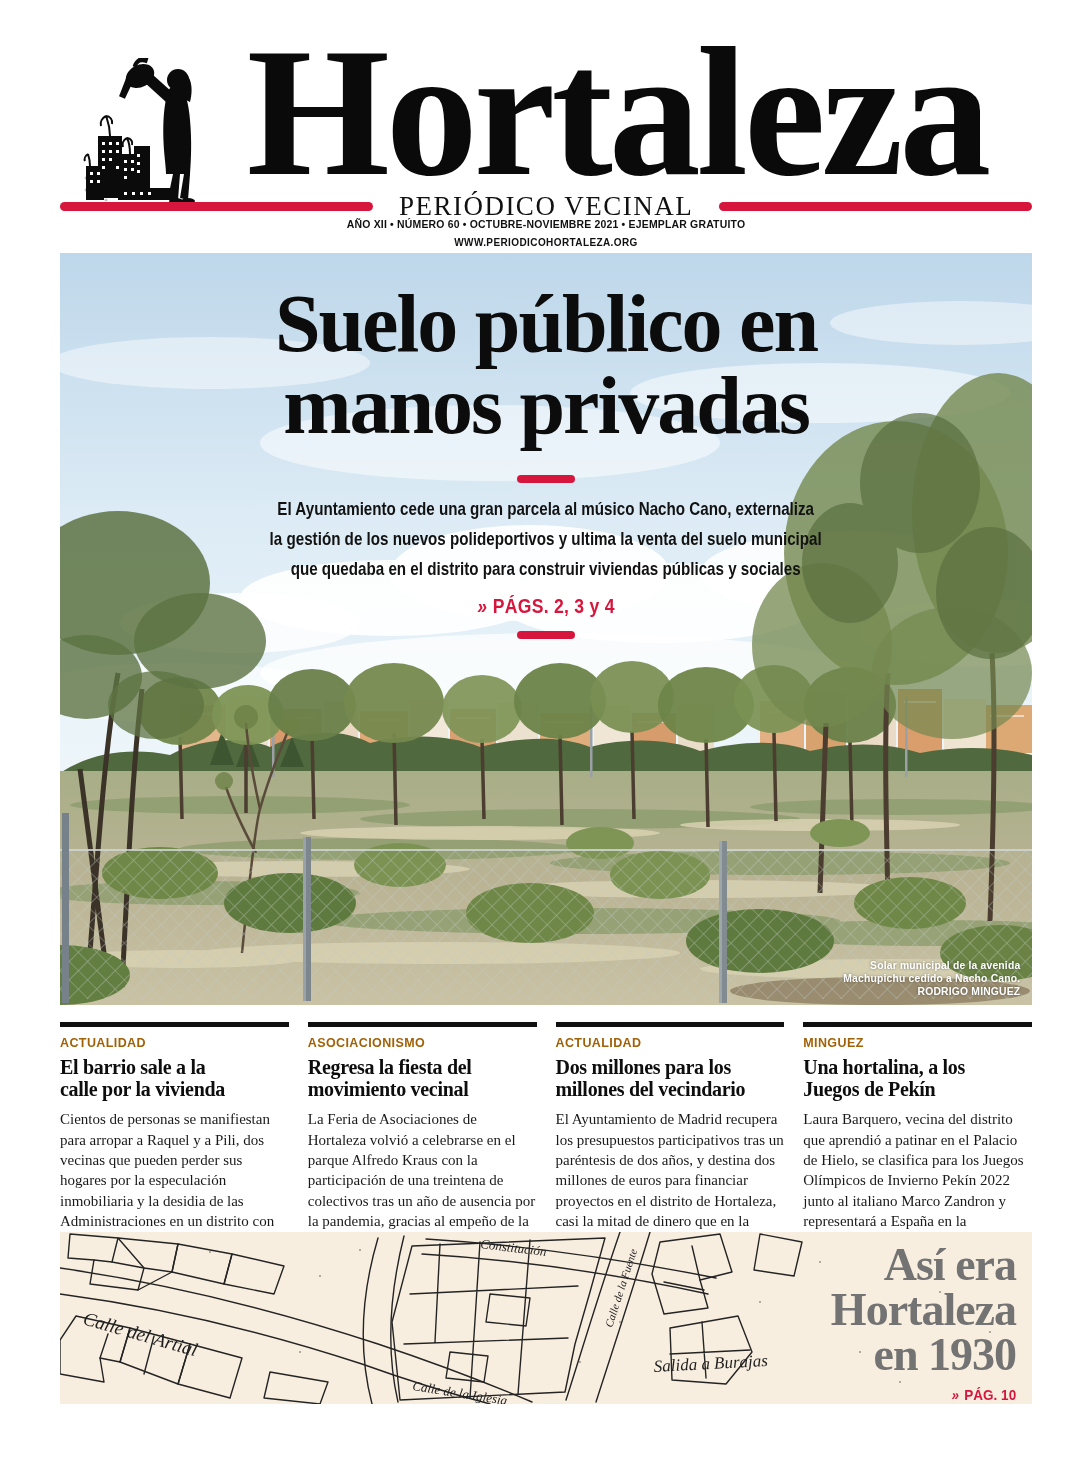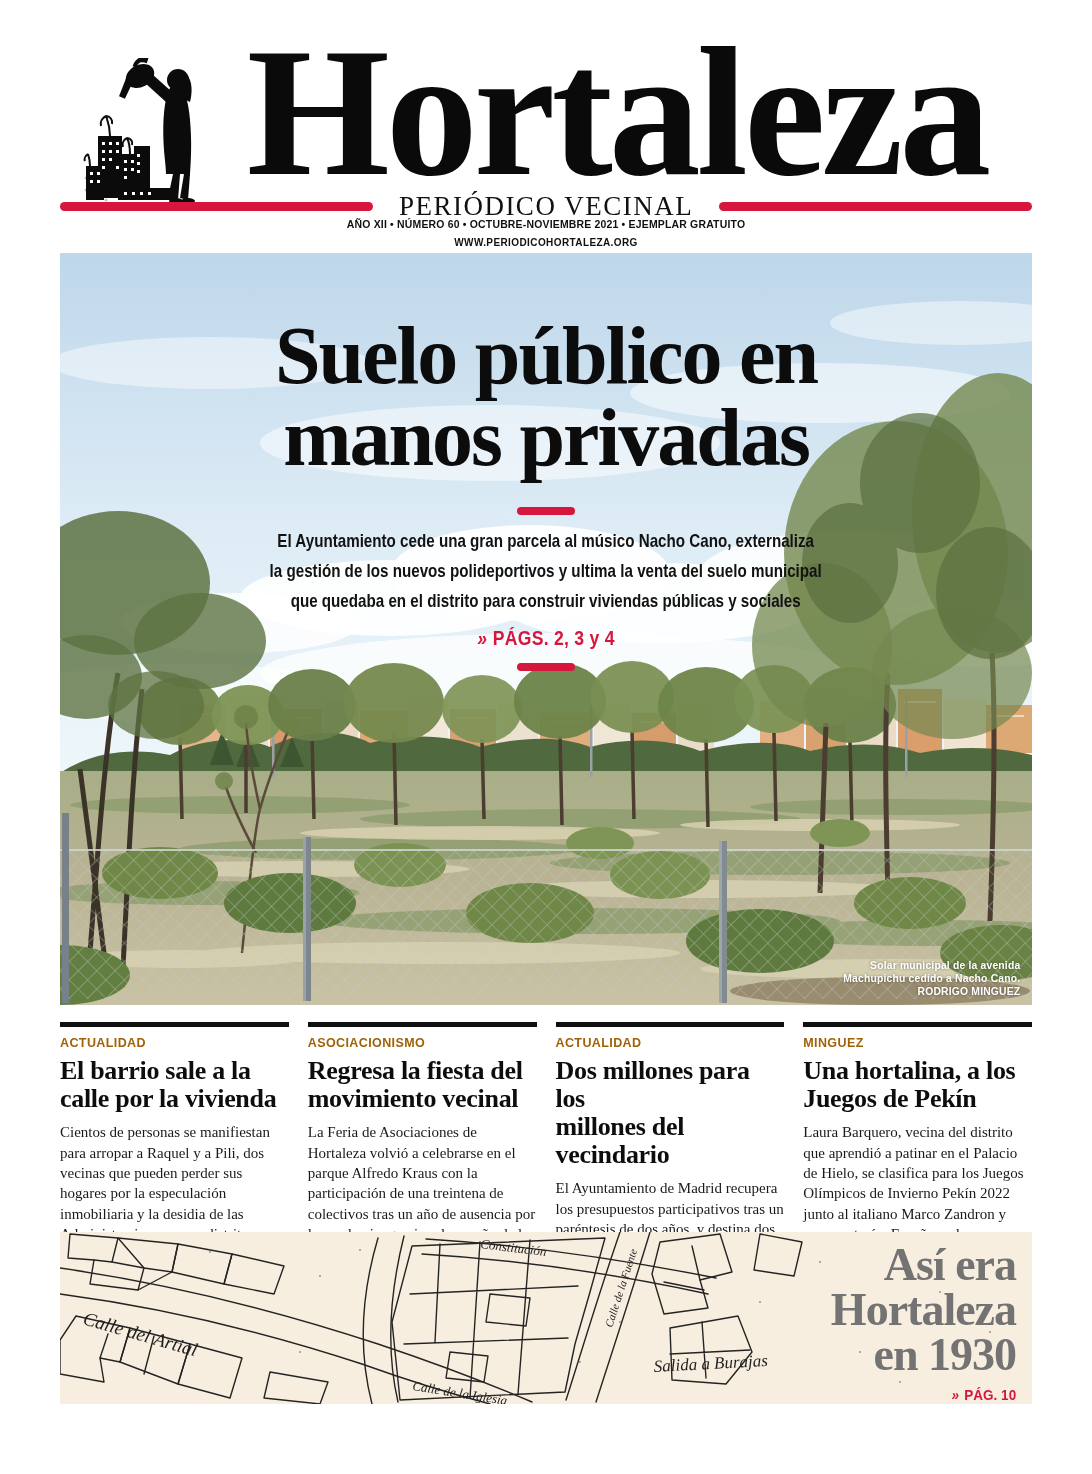--- a/index.html
+++ b/index.html
@@ -16,40 +16,40 @@
   .tagline-bar { flex:1; height:9px; border-radius:5px; background:#d6163c; }
   .tagline { font-family:"Liberation Serif", serif; font-size:27px; letter-spacing:1.5px; color:#111; white-space:nowrap; }
   .dateline { position:absolute; top:218px; left:0; width:100%; text-align:center;
     font-size:11px; font-weight:bold; letter-spacing:.2px; color:#111; transform:scaleX(.95); }
   .website { position:absolute; top:237px; left:0; width:100%; text-align:center;
     font-size:10px; font-weight:bold; letter-spacing:.4px; color:#111; }
 
   
   .cover { position:absolute; top:253px; left:60px; width:972px; height:752px; overflow:hidden; }
   .cover svg.scene { position:absolute; inset:0; }
-  .cover-overlay { position:absolute; inset:0; display:flex; flex-direction:column; align-items:center;margin-top:32px; }
+  .cover-overlay { position:absolute; inset:0; display:flex; flex-direction:column; align-items:center; }
   .cover-headline { margin-top:30px; text-align:center; font-family:"Liberation Serif", serif;
     font-weight:bold; font-size:82px; line-height:1.0; letter-spacing:-2px; color:#0c0c0c; }
   .cover-headline span { display:block; }
   .redbar { width:58px; height:8px; border-radius:4px; background:#d6163c; }
   .redbar.b1 { margin-top:28px; } .redbar.b2 { margin-top:13px; }
   .subhead { margin-top:11px; text-align:center; transform:scaleX(.82); }
   .subhead span { display:block; font-size:18.5px; font-weight:bold; line-height:30px; color:#121212; }
   .cover-pageref { margin-top:11px; transform:scaleX(.88); font-weight:bold; font-size:20px; color:#d6163c; letter-spacing:.3px; }
   .marker { font-weight:bold; font-style:italic; margin-right:6px; }
   .photo-caption { position:absolute; right:12px; bottom:7px; text-align:right; color:#fff;
     font-size:11px; font-weight:bold; line-height:13px; letter-spacing:.2px; text-shadow:0 0 3px rgba(0,0,0,.45); transform:scaleX(.94); transform-origin:right; }
 
   
   .teasers { position:absolute; top:1022px; left:60px; width:972px; display:grid;
     grid-template-columns:repeat(4,1fr); column-gap:19px; }
   .teaser-topbar { height:5px; background:#101010; }
   .kicker { margin-top:9px; font-size:12.5px; font-weight:bold; letter-spacing:.4px; color:#a16207; }
   .teaser-headline { margin-top:7px; font-family:"Liberation Serif", serif; font-weight:bold;
-    font-size:26px; line-height:1.08; letter-spacing:-.3px; color:#0d0d0d; }
+    font-size:20px; line-height:1.08; letter-spacing:-.3px; color:#0d0d0d; }
   .teaser-headline span { display:block; }
   .teaser-body { margin-top:9px; font-family:"Liberation Serif", serif; font-size:15px; line-height:1.36; color:#1a1a1a; }
   .teaser-ref { font-family:"Liberation Sans", sans-serif; font-size:12.5px; font-weight:bold; color:#d6163c; white-space:nowrap; }
   .teaser-ref .marker { margin-right:3px; }
 
   
   .banner { position:absolute; top:1232px; left:60px; width:972px; height:172px; background:#f8eedf; overflow:hidden; }
   .banner svg.map { position:absolute; inset:0; }
   .banner-text { position:absolute; top:10px; right:16px; text-align:right; }
   .banner-headline { font-family:"Liberation Serif", serif; font-weight:bold; font-size:46px;

